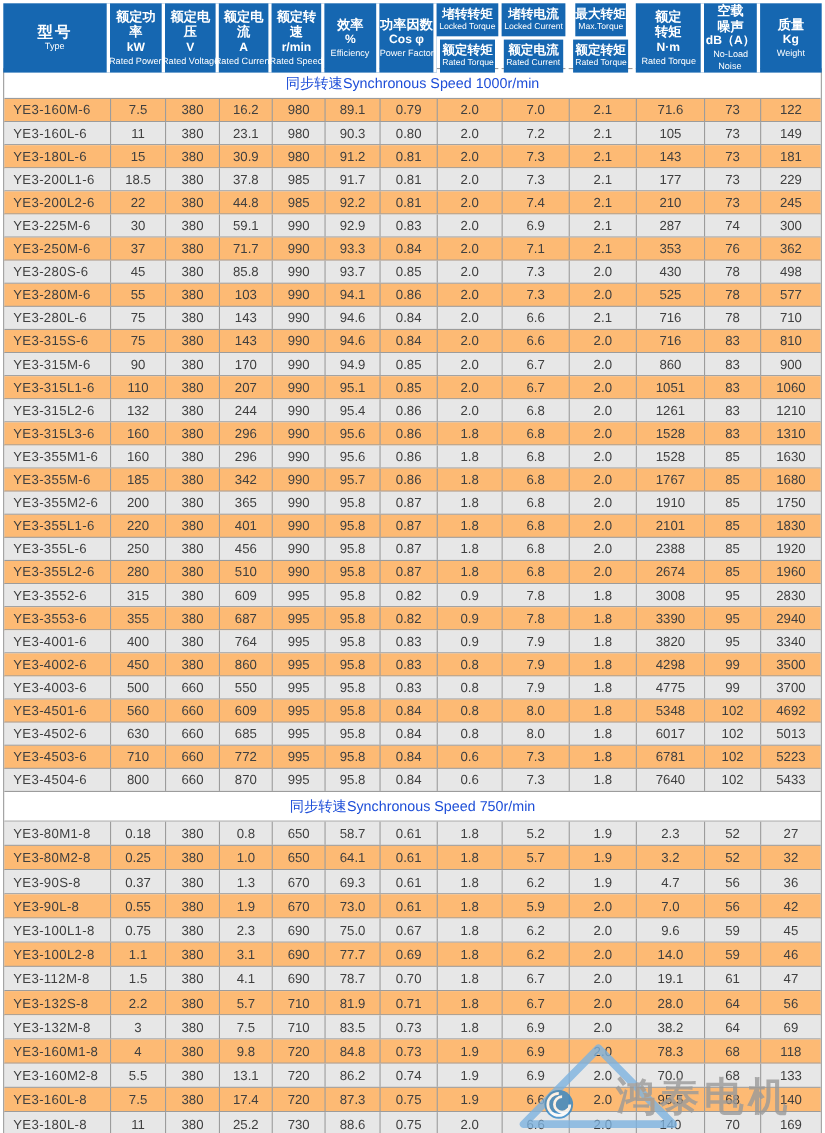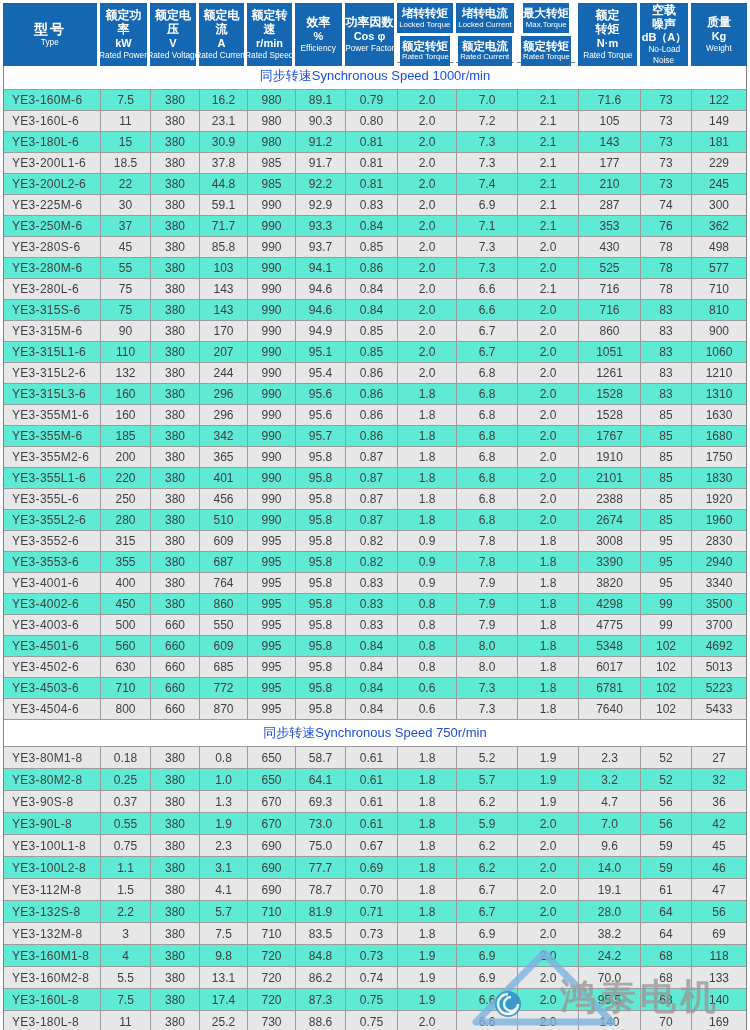--- a/index.html
+++ b/index.html
@@ -20,21 +20,21 @@
   .zh.big{font-size:14px;letter-spacing:2px;}
   .unit{font-size:11px;font-weight:bold;}
   .en{font-size:9px;transform:scale(.92);white-space:nowrap;}
   .split .zh{font-size:11.5px;}
   .split .en{font-size:8.5px;}
   
   .tbody{margin:0 3px;border:1px solid #808080;box-sizing:border-box;width:744px;}
   .band{height:26px;display:flex;align-items:center;justify-content:center;
         font-size:13px;color:#1d4ed8;background:#fff;border-bottom:1px solid var(--border,#9c9c9c);}
   .row{display:grid;grid-template-columns:var(--cols);border-bottom:1px solid var(--border,#9c9c9c);
-       background:#5eead4;}
+       background:#fdba74;}
   .row.s0{height:20px;}
   .row.s1{height:21px;}
   .row:last-child{border-bottom:none;}
   .row.alt{background:var(--row-alt,#e7e7e7);}
   .cell{display:flex;align-items:center;justify-content:center;font-size:12px;
         color:var(--text,#3f3f3f);border-right:1px solid var(--border,#9c9c9c);box-sizing:border-box;
         white-space:nowrap;overflow:hidden;}
   .cell:last-child{border-right:none;}
   .cell.type{justify-content:flex-start;padding-left:8px;letter-spacing:.3px;}
   
@@ -727,21 +727,21 @@
         <div class="cell type">YE3-160M1-8</div>
         <div class="cell">4</div>
         <div class="cell">380</div>
         <div class="cell">9.8</div>
         <div class="cell">720</div>
         <div class="cell">84.8</div>
         <div class="cell">0.73</div>
         <div class="cell">1.9</div>
         <div class="cell">6.9</div>
         <div class="cell">2.0</div>
-        <div class="cell">24.2</div>
+        <div class="cell">78.3</div>
         <div class="cell">68</div>
         <div class="cell">118</div>
       </div>
       <div class="row s1 alt">
         <div class="cell type">YE3-160M2-8</div>
         <div class="cell">5.5</div>
         <div class="cell">380</div>
         <div class="cell">13.1</div>
         <div class="cell">720</div>
         <div class="cell">86.2</div>

